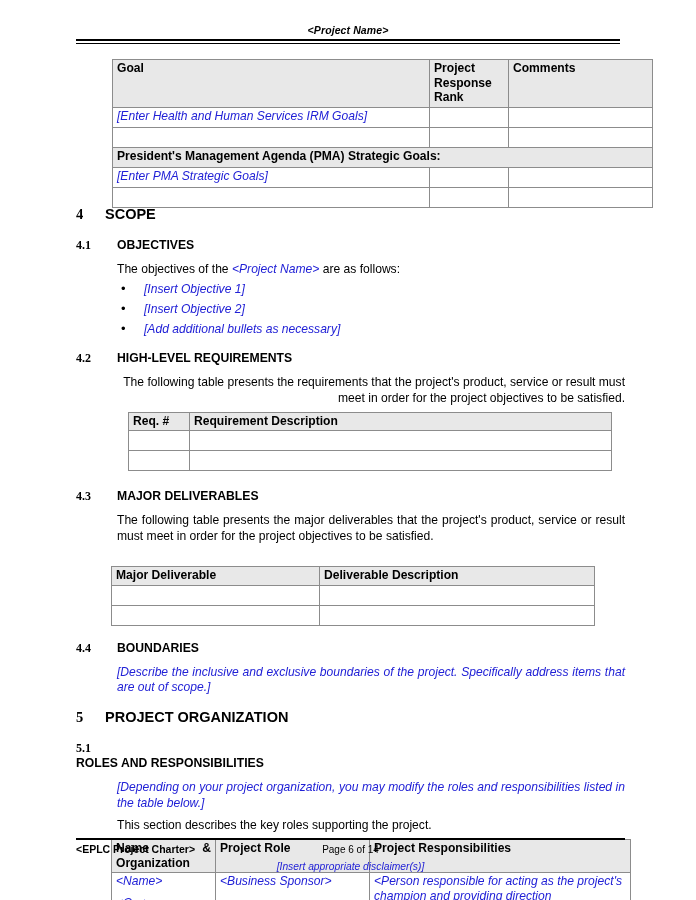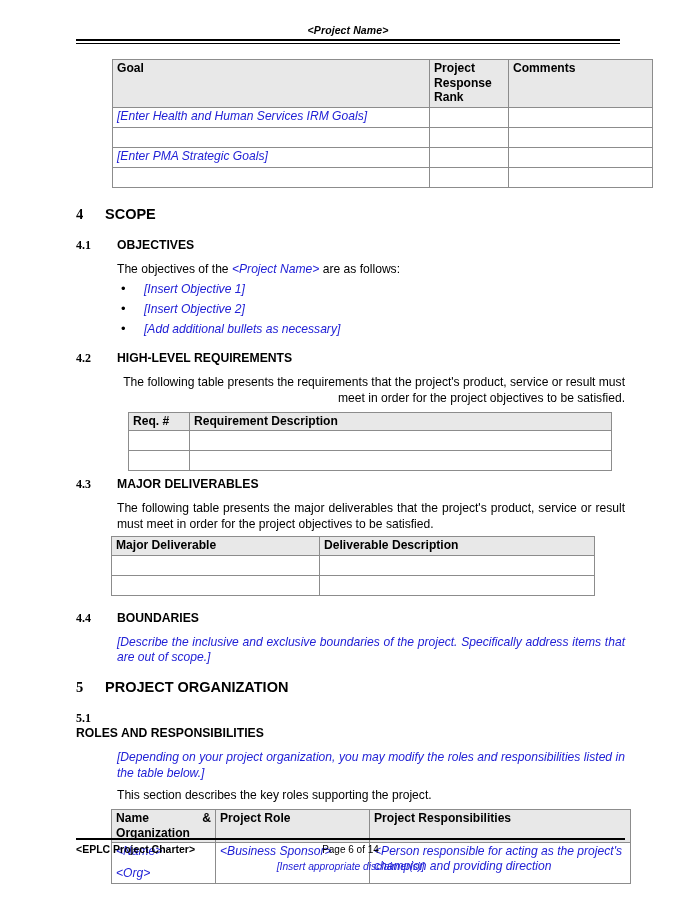--- a/index.html
+++ b/index.html
@@ -245,20 +245,23 @@
           <td class="blue">[Enter Health and Human Services IRM Goals]</td>
           <td></td>
           <td></td>
         </tr>
         <tr>
           <td></td>
           <td></td>
           <td></td>
         </tr>
         <tr>
+          <td class="hd" colspan="3">President's Management Agenda (PMA) Strategic Goals:</td>
+        </tr>
+        <tr>
           <td class="blue">[Enter PMA Strategic Goals]</td>
           <td></td>
           <td></td>
         </tr>
         <tr>
           <td></td>
           <td></td>
           <td></td>
         </tr>
       </tbody>
@@ -301,28 +304,28 @@
           <td></td>
           <td></td>
         </tr>
         <tr>
           <td></td>
           <td></td>
         </tr>
       </tbody>
     </table>
 
-    <h2 class="sub" style="margin-top:6px;">
+    <h2 class="sub" style="margin-top:18px;">
       <span class="num">4.3</span>
       <span>MAJOR DELIVERABLES</span>
     </h2>
 
     <p class="body just" style="margin-top:9px;">The following table presents the major deliverables that the project's product, service or result must meet in order for the project objectives to be satisfied.</p>
 
-    <table class="doc" id="tbl-del" style="margin-top:4px;">
+    <table class="doc" id="tbl-del" style="margin-top:22px;">
       <thead>
         <tr>
           <th class="c1">Major Deliverable</th>
           <th class="c2">Deliverable Description</th>
         </tr>
       </thead>
       <tbody>
         <tr>
           <td></td>
           <td></td>

